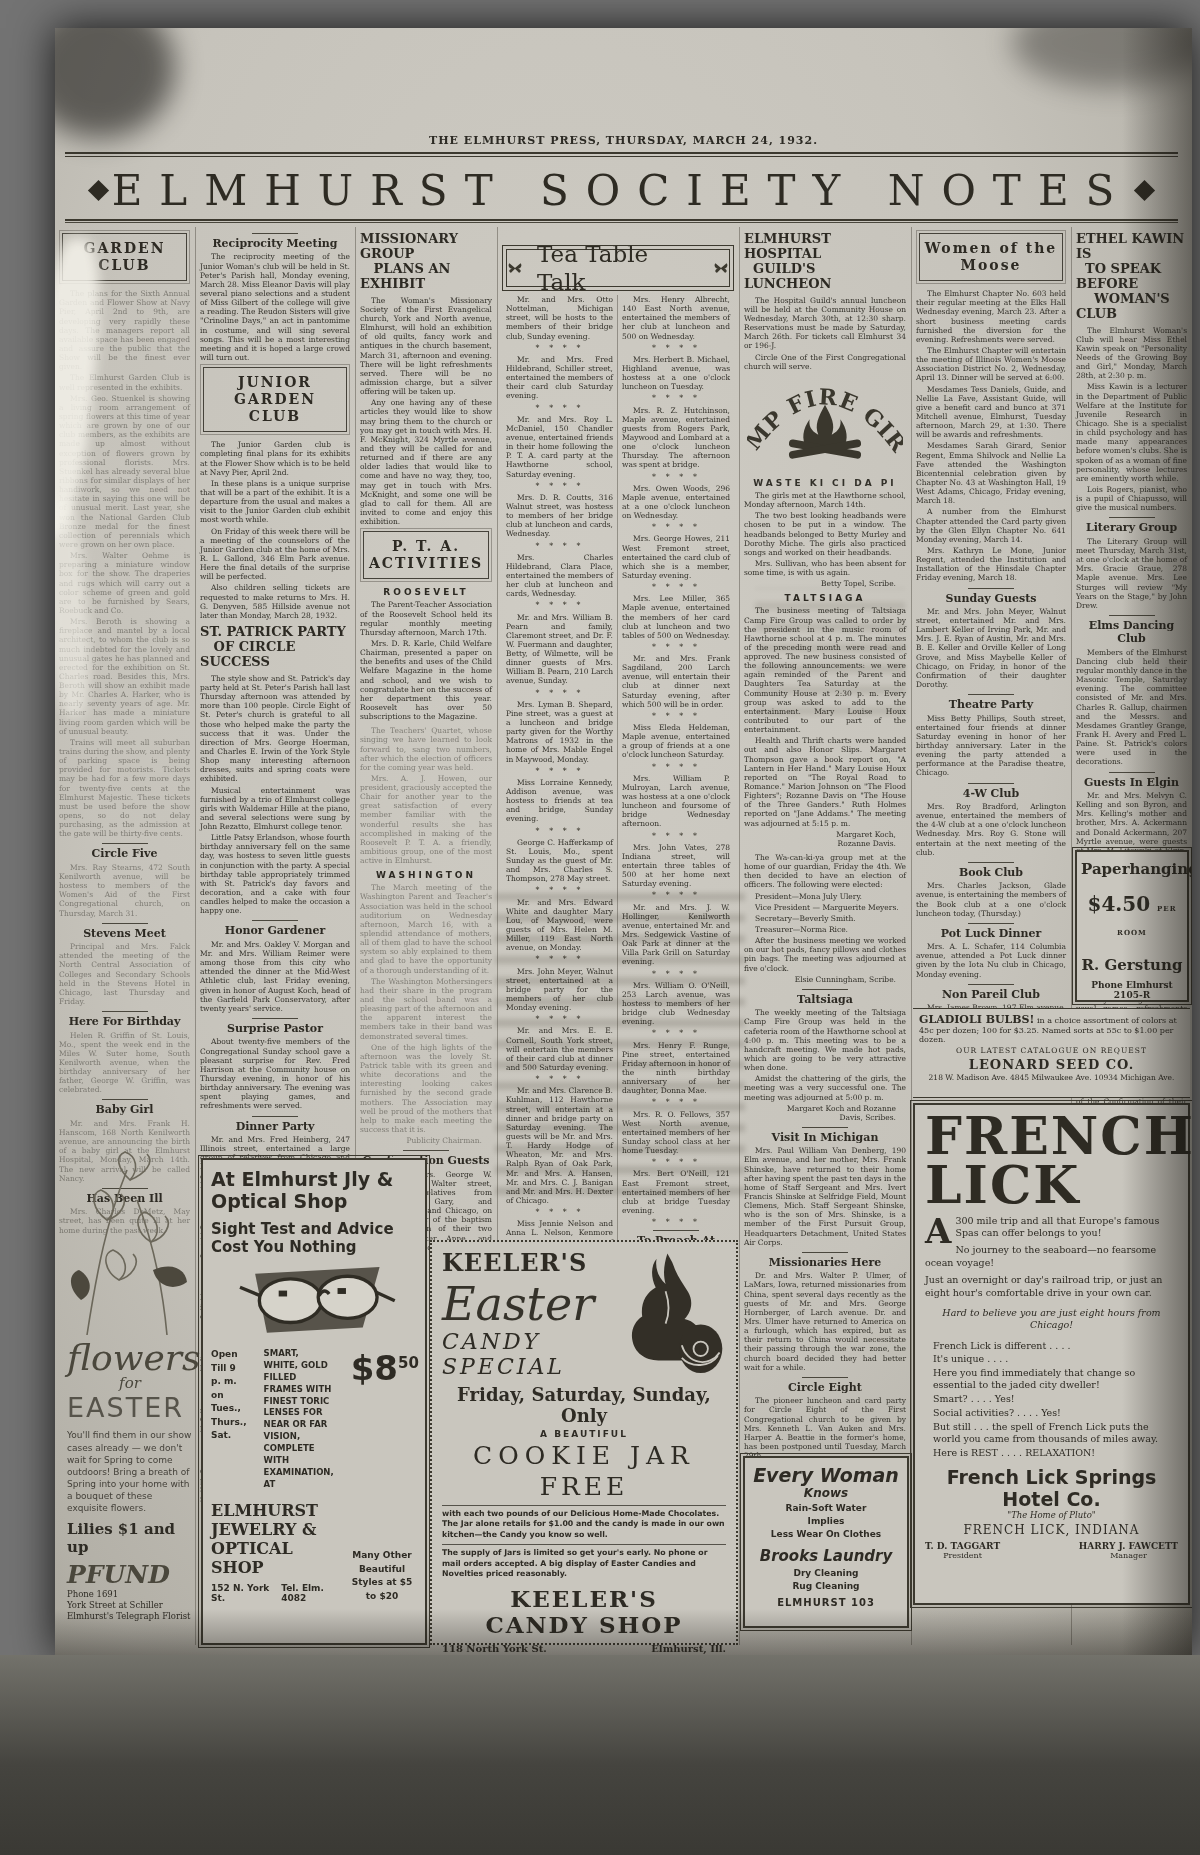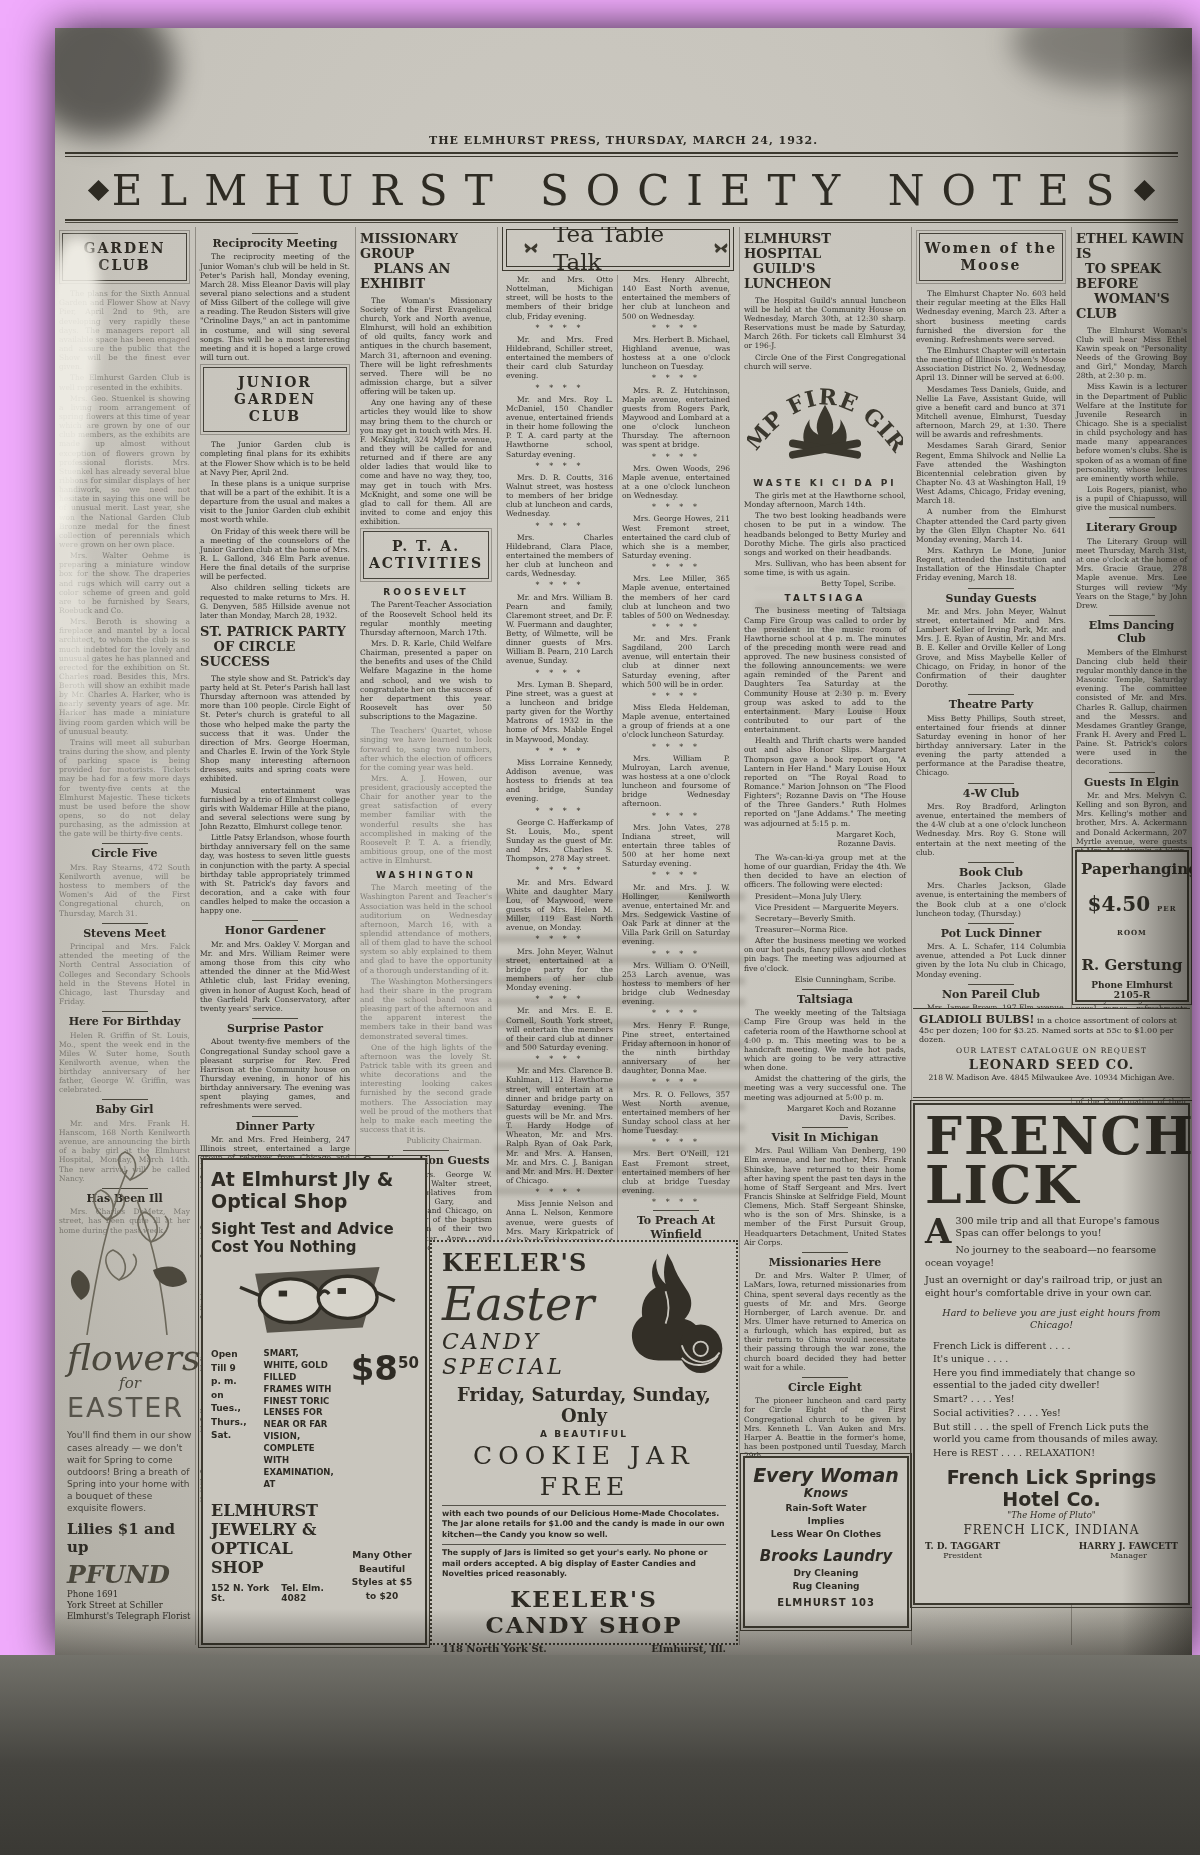--- a/index.html
+++ b/index.html
@@ -1,16 +1,16 @@
 <!DOCTYPE html>
 <html><head>
 <meta charset="utf-8">
 <style>
   html,body{margin:0;padding:0;background:#111110;}
-  .stage{position:relative;width:1200px;height:1855px;background:#f0abfc;overflow:hidden;
+  .stage{position:relative;width:1200px;height:1855px;background:#737373;overflow:hidden;
          font-family:"DejaVu Serif",serif;color:#33312a;}
   .page{position:absolute;left:55px;top:28px;width:1137px;height:1627px;
         background:radial-gradient(ellipse at 45% 35%, #cfccc4 0%, #c6c3bb 55%, #b3b0a7 85%, #9d9a90 100%);
         box-shadow:0 0 40px rgba(0,0,0,.8);overflow:hidden;}
   
   .artifact{position:absolute;pointer-events:none;}
   .curl-right{right:0;top:0;width:70px;height:100%;background:linear-gradient(to right,rgba(0,0,0,0),rgba(20,18,14,.5));}
   .curl-bottom{left:0;bottom:0;width:100%;height:46px;background:linear-gradient(to bottom,rgba(0,0,0,0),rgba(20,18,14,.4));}
   .blotch{filter:blur(14px);background:#0c0b09;opacity:.55;border-radius:50%;}
   .streak{background:#f4f2ea;filter:blur(6px);opacity:.85;border-radius:40%;}
@@ -39,22 +39,22 @@
   .faded{opacity:.5;}
   .sig{text-align:right;padding-right:10px;}
   .head{font-weight:bold;color:#2d2a23;}
   .head.sub{font-size:11px;text-align:center;margin:4px 0 2px;}
   .head.sub::before{content:"";display:block;width:46px;margin:0 auto 3px;border-top:1px solid #4a473d;}
   .head.caps{font-size:9px;letter-spacing:3px;text-align:center;margin:5px 0 2px;font-family:"DejaVu Sans",sans-serif;}
   .head.big{font-size:13px;line-height:1.15;white-space:pre-line;margin:3px 0 4px;}
   .head.boxed{display:block;border:1px solid #45423a;outline:1px solid rgba(69,66,58,.4);outline-offset:2px;
               margin:4px 3px 8px;padding:6px 2px;text-align:center;font-size:14px;letter-spacing:2px;white-space:pre-line;}
   
-  .tt-head{border:1.5px solid #3c392f;outline:1px solid #3c392f;outline-offset:3px;margin:0 4px 8px;
-           height:36px;display:flex;align-items:center;justify-content:center;gap:14px;padding-left:16px;}
+  .tt-head{border:1.5px solid #3c392f;outline:1px solid #3c392f;outline-offset:3px;margin:20px 4px 8px;
+           height:36px;display:flex;align-items:center;justify-content:center;gap:14px;}
   .tt-title{font-size:23px;color:#2e2b23;}
   .bfly{width:16px;height:12px;flex:0 0 auto;}
   .tt-cols{display:flex;height:1350px;overflow:hidden;}
   .tt-col{width:50%;padding:0 4px;box-sizing:border-box;}
   .tt-col.left{border-right:1px solid rgba(60,55,45,.4);}
   .tt-item{text-indent:11px;text-align:justify;}
   .tt-item::after{content:"*\2002*\2002*\2002*";display:block;text-align:center;text-indent:0;
                   letter-spacing:3px;font-weight:bold;margin:2px 0 3px;color:#3c392f;}
   
   .campfire{text-align:center;margin:4px 0 2px;}
@@ -269,21 +269,21 @@
           <svg class="bfly" viewBox="0 0 20 14">
             <path d="M10,7 L3,1 C1,3 2,7 6,8 C2,9 2,12 5,13 L10,8 L15,13 C18,12 18,9 14,8 C18,7 19,3 17,1 Z" fill="#3c392f"></path>
           </svg>
           <span class="tt-title">Tea Table Talk</span>
           <svg class="bfly" viewBox="0 0 20 14">
             <path d="M10,7 L3,1 C1,3 2,7 6,8 C2,9 2,12 5,13 L10,8 L15,13 C18,12 18,9 14,8 C18,7 19,3 17,1 Z" fill="#3c392f"></path>
           </svg>
         </div>
         <div class="tt-cols">
           <div class="tt-col left">
-              <div class="tt-item">Mr. and Mrs. Otto Nottelman, Michigan street, will be hosts to the members of their bridge club, Friday evening.</div>
+              <div class="tt-item">Mr. and Mrs. Otto Nottelman, Michigan street, will be hosts to the members of their bridge club, Sunday evening.</div>
               <div class="tt-item">Mr. and Mrs. Fred Hildebrand, Schiller street, entertained the members of their card club Saturday evening.</div>
               <div class="tt-item">Mr. and Mrs. Roy L. McDaniel, 150 Chandler avenue, entertained friends in their home following the P. T. A. card party at the Hawthorne school, Saturday evening.</div>
               <div class="tt-item">Mrs. D. R. Coutts, 316 Walnut street, was hostess to members of her bridge club at luncheon and cards, Wednesday.</div>
               <div class="tt-item">Mrs. Charles Hildebrand, Clara Place, entertained the members of her club at luncheon and cards, Wednesday.</div>
               <div class="tt-item">Mr. and Mrs. William B. Pearn and family, Claremont street, and Dr. F. W. Fuermann and daughter, Betty, of Wilmette, will be dinner guests of Mrs. William B. Pearn, 210 Larch avenue, Sunday.</div>
               <div class="tt-item">Mrs. Lyman B. Shepard, Pine street, was a guest at a luncheon and bridge party given for the Worthy Matrons of 1932 in the home of Mrs. Mable Engel in Maywood, Monday.</div>
               <div class="tt-item">Miss Lorraine Kennedy, Addison avenue, was hostess to friends at tea and bridge, Sunday evening.</div>
               <div class="tt-item">George C. Hafferkamp of St. Louis, Mo., spent Sunday as the guest of Mr. and Mrs. Charles S. Thompson, 278 May street.</div>
               <div class="tt-item">Mr. and Mrs. Edward White and daughter Mary Lou, of Maywood, were guests of Mrs. Helen M. Miller, 119 East North avenue, on Monday.</div>
               <div class="tt-item">Mrs. John Meyer, Walnut street, entertained at a bridge party for the members of her club Monday evening.</div>

